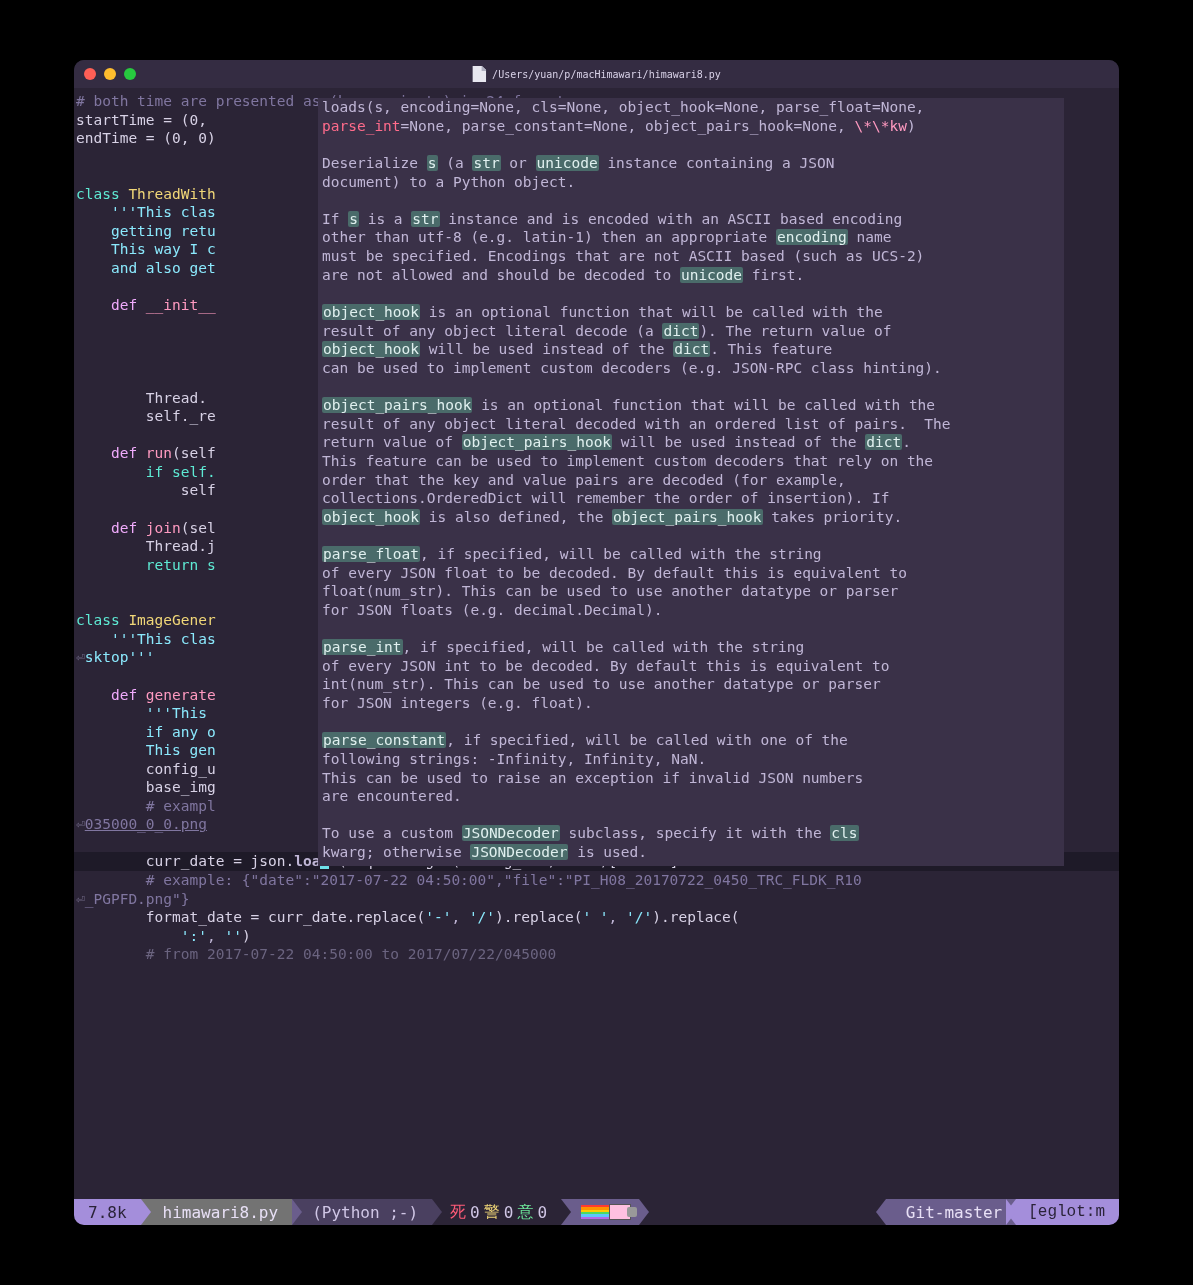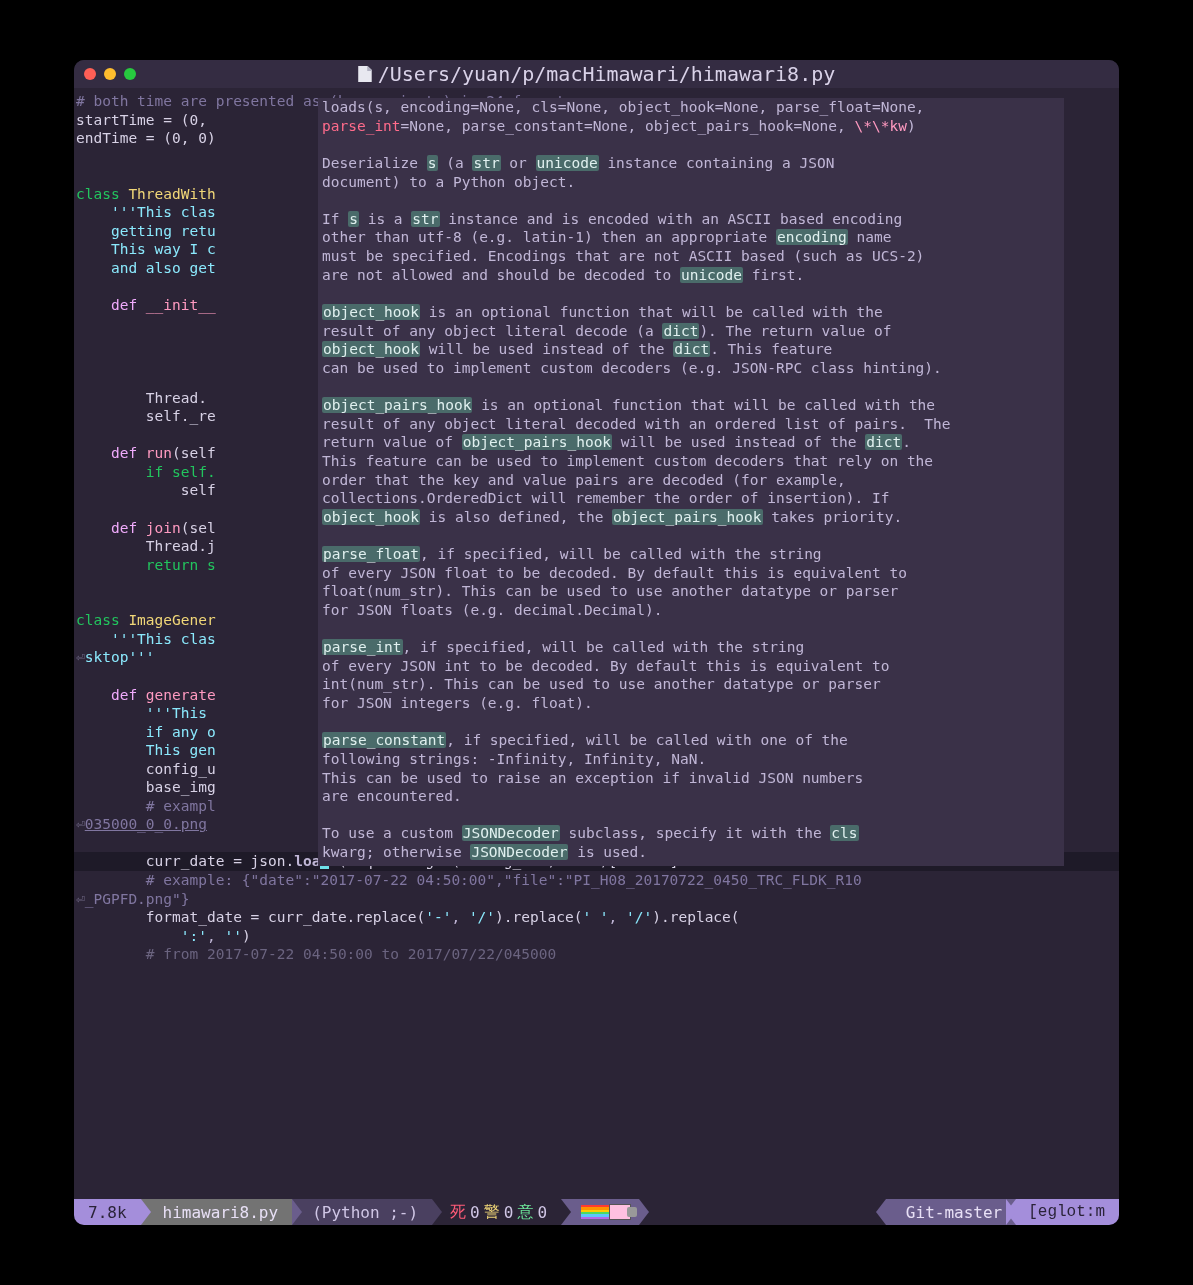--- a/index.html
+++ b/index.html
@@ -5,21 +5,21 @@
 * { margin:0; padding:0; box-sizing:border-box; }
 body { background:#000; font-family:'Menlo','Monaco','Consolas',monospace; font-size:14.5px;
        width:1193px; height:1285px; padding:60px 74px; color:#c0b6d6; }
 .window { width:100%; height:100%; background:#2b2436; border-radius:10px; overflow:hidden;
           box-shadow:0 20px 60px rgba(0,0,0,.7); display:flex; flex-direction:column; }
 .titlebar { height:28px; background:#342c42; display:flex; align-items:center; padding:0 10px;
             position:relative; }
 .traffic { display:flex; gap:8px; }
 .dot { width:12px; height:12px; border-radius:50%; }
 .red { background:#ff5f56; } .yellow { background:#ffbd2e; } .green { background:#27c93f; }
-.title { position:absolute; left:50%; transform:translateX(-50%); color:#d9d2e8; font-size:20px;
+.title { position:absolute; left:50%; transform:translateX(-50%); color:#d9d2e8; font-size:10px;
          display:flex; align-items:center; gap:6px; }
 .file-ico { width:14px; height:16px; background:#e8e8f0; clip-path:polygon(0 0,70% 0,100% 25%,100% 100%,0 100%);
             position:relative; }
 .file-ico::after { content:''; position:absolute; right:0; top:0; width:5px; height:5px; background:#b0b0c0; }
 .editor { flex:1; position:relative; padding:4px 2px; overflow:hidden; line-height:1.28; }
 pre { white-space:pre; font-family:inherit; }
 .popup { position:absolute; left:244px; top:10px; width:746px; background:#3a3148;
          box-shadow: -1px 0 0 #3a3148 inset; z-index:5; padding:0 8px 4px 4px; line-height:1.285; }
 .modeline { height:26px; display:flex; align-items:stretch; font-size:16px; }
 .seg { display:flex; align-items:center; padding:0 14px; position:relative; }
@@ -44,21 +44,21 @@
 .seg-eglot::before { content:''; position:absolute; left:-10px; top:0; width:0; height:0;
                      border-top:13px solid transparent; border-bottom:13px solid transparent;
                      border-right:10px solid #a48edb; }
 .rainbow { width:30px; height:14px; display:flex; flex-direction:column; }
 .rainbow span { flex:1; }
 .rb1{background:#ff3b30}.rb2{background:#ff9500}.rb3{background:#ffcc00}.rb4{background:#4cd964}.rb5{background:#5ac8fa}.rb6{background:#b068e8}
 .nyancat { width:22px; height:16px; background:#ffc0e0; border:1px solid #555; position:relative; margin-left:-2px; }
 .nyancat::after { content:''; position:absolute; right:-7px; top:2px; width:10px; height:10px;
                   background:#999; border-radius:2px; }
 
-.cm{color:#8076a0}.kw{color:#22c55e}.fn{color:#ff9ac1}.cls{color:#f1d778}.str{color:#8be9fd}
+.cm{color:#8076a0}.kw{color:#5eead4}.fn{color:#ff9ac1}.cls{color:#f1d778}.str{color:#8be9fd}
 .var{color:#d8d2e6}.def{color:#f0abfc}
 .hi{background:#4a6b6a;color:#e0f0ef;border-radius:2px;padding:0 1px}
 .red2{color:#ff6b8b}.esc{color:#ff9ac1}
 .dim{color:#6b6480}
 .curline{background:#1e1a28;display:block;padding:0 2px;margin:0 -2px}
 .cursor{background:#6ee0e8;color:#1e1a28}
 .cjk-r{color:#ff5b78}.cjk-y{color:#f1d778}.cjk-g{color:#6de89a}
 .ml-spacer{flex:1;background:#2b2436}
 </style>
 </head>

